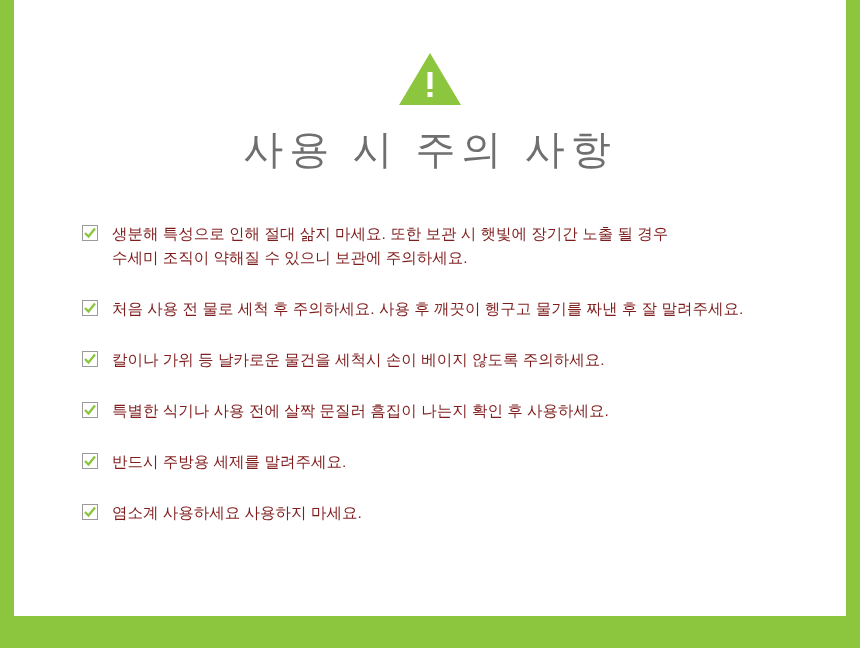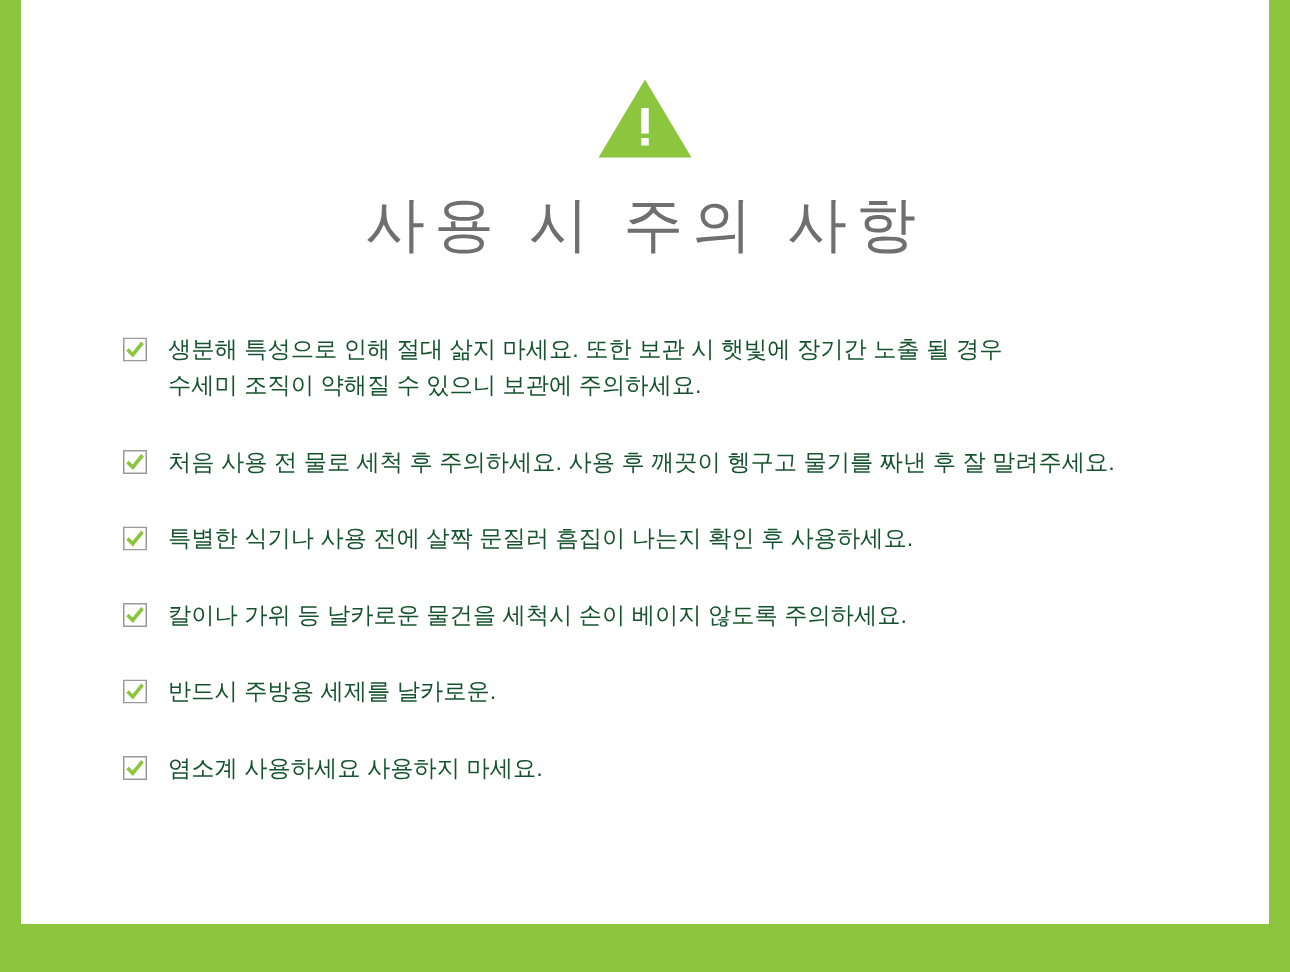--- a/index.html
+++ b/index.html
@@ -94,21 +94,21 @@
     flex: 0 0 auto;
     width: 16px;
     height: 16px;
     margin-top: 3px;
     margin-right: 14px;
   }
   .check svg { display: block; }
   .item-text {
     font-size: 15.5px;
     line-height: 24px;
-    color: #14532d;
+    color: #7f1d1d;
     font-family: "Liberation Sans", sans-serif;
     white-space: pre-line;
   }
 </style>
 </head>
 <body>
 
 <div class="page">
 
   <div class="edge-left"></div>
@@ -152,41 +152,41 @@
         <span class="item-text">처음 사용 전 물로 세척 후 주의하세요. 사용 후 깨끗이 헹구고 물기를 짜낸 후 잘 말려주세요.</span>
       </div>
 
       <div class="item">
         <span class="check">
           <svg width="16" height="16" viewBox="0 0 16 16" xmlns="http://www.w3.org/2000/svg">
             <rect x="0.5" y="0.5" width="15" height="15" fill="#ffffff" stroke="#9a9a9a" stroke-width="1"></rect>
             <path d="M3 8 L6.5 11.5 L13 3.5" fill="none" stroke="#8cc63f" stroke-width="2.4"></path>
           </svg>
         </span>
+        <span class="item-text">칼이나 가위 등 날카로운 물건을 세척시 손이 베이지 않도록 주의하세요.</span>
+      </div>
+
+      <div class="item">
+        <span class="check">
+          <svg width="16" height="16" viewBox="0 0 16 16" xmlns="http://www.w3.org/2000/svg">
+            <rect x="0.5" y="0.5" width="15" height="15" fill="#ffffff" stroke="#9a9a9a" stroke-width="1"></rect>
+            <path d="M3 8 L6.5 11.5 L13 3.5" fill="none" stroke="#8cc63f" stroke-width="2.4"></path>
+          </svg>
+        </span>
         <span class="item-text">특별한 식기나 사용 전에 살짝 문질러 흠집이 나는지 확인 후 사용하세요.</span>
       </div>
 
       <div class="item">
         <span class="check">
           <svg width="16" height="16" viewBox="0 0 16 16" xmlns="http://www.w3.org/2000/svg">
             <rect x="0.5" y="0.5" width="15" height="15" fill="#ffffff" stroke="#9a9a9a" stroke-width="1"></rect>
             <path d="M3 8 L6.5 11.5 L13 3.5" fill="none" stroke="#8cc63f" stroke-width="2.4"></path>
           </svg>
         </span>
-        <span class="item-text">칼이나 가위 등 날카로운 물건을 세척시 손이 베이지 않도록 주의하세요.</span>
-      </div>
-
-      <div class="item">
-        <span class="check">
-          <svg width="16" height="16" viewBox="0 0 16 16" xmlns="http://www.w3.org/2000/svg">
-            <rect x="0.5" y="0.5" width="15" height="15" fill="#ffffff" stroke="#9a9a9a" stroke-width="1"></rect>
-            <path d="M3 8 L6.5 11.5 L13 3.5" fill="none" stroke="#8cc63f" stroke-width="2.4"></path>
-          </svg>
-        </span>
-        <span class="item-text">반드시 주방용 세제를 날카로운.</span>
+        <span class="item-text">반드시 주방용 세제를 말려주세요.</span>
       </div>
 
       <div class="item">
         <span class="check">
           <svg width="16" height="16" viewBox="0 0 16 16" xmlns="http://www.w3.org/2000/svg">
             <rect x="0.5" y="0.5" width="15" height="15" fill="#ffffff" stroke="#9a9a9a" stroke-width="1"></rect>
             <path d="M3 8 L6.5 11.5 L13 3.5" fill="none" stroke="#8cc63f" stroke-width="2.4"></path>
           </svg>
         </span>
         <span class="item-text">염소계 사용하세요 사용하지 마세요.</span>

